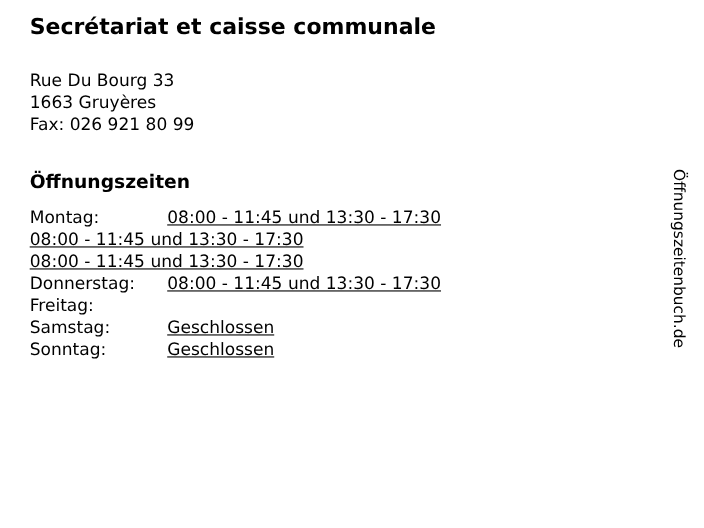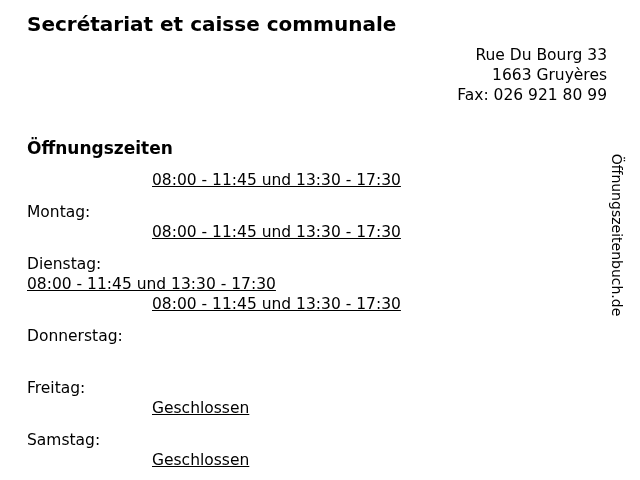--- a/index.html
+++ b/index.html
@@ -22,24 +22,23 @@
     width: 580px;
   }
   .page-title {
     margin: 0;
     font-size: 20px;
     line-height: 24px;
     font-weight: bold;
     white-space: nowrap;
   }
   .contact {
-    margin-top: 9px;
+    margin-top: 27px;
     font-size: 15.5px;
     line-height: 20px;
-    text-align: right;
   }
   .contact-line {
     white-space: nowrap;
   }
   .hours-heading {
     margin: 32px 0 0 0;
     font-size: 17px;
     line-height: 22px;
     font-weight: bold;
     white-space: nowrap;
@@ -49,21 +48,20 @@
     font-size: 15.5px;
     line-height: 20px;
   }
   .hours-row {
     display: flex;
   }
   .hours-day {
     width: 125px;
     flex: 0 0 125px;
     white-space: nowrap;
-    margin-top: 32px;
   }
   .hours-time {
     white-space: nowrap;
     text-decoration: underline;
   }
   .vertical-brand {
     position: absolute;
     left: 617px;
     top: 235px;
     transform: translate(-50%, -50%) rotate(90deg);
@@ -91,21 +89,20 @@
     <h2 class="hours-heading">Öffnungszeiten</h2>
 
     <div class="hours">
 
       <div class="hours-row">
         <span class="hours-day">Montag:</span>
         <span class="hours-time">08:00 - 11:45 und 13:30 - 17:30</span>
       </div>
 
       <div class="hours-row">
-        <span class="hours-day">Dienstag:</span>
         <span class="hours-time">08:00 - 11:45 und 13:30 - 17:30</span>
       </div>
 
       <div class="hours-row">
         <span class="hours-time">08:00 - 11:45 und 13:30 - 17:30</span>
       </div>
 
       <div class="hours-row">
         <span class="hours-day">Donnerstag:</span>
         <span class="hours-time">08:00 - 11:45 und 13:30 - 17:30</span>

